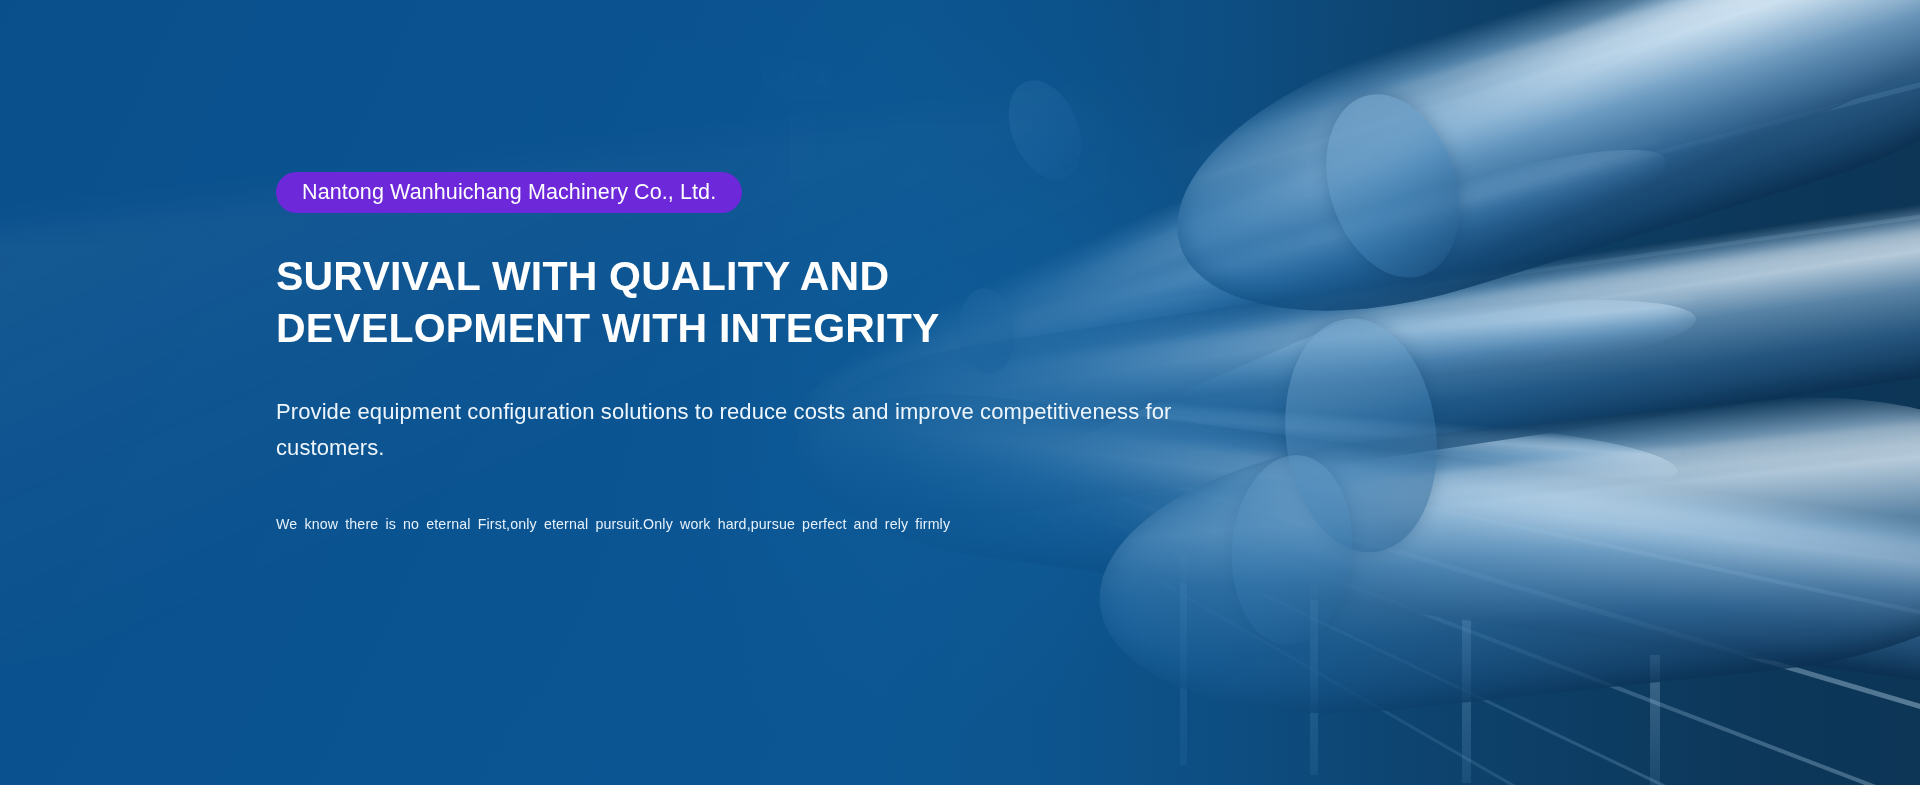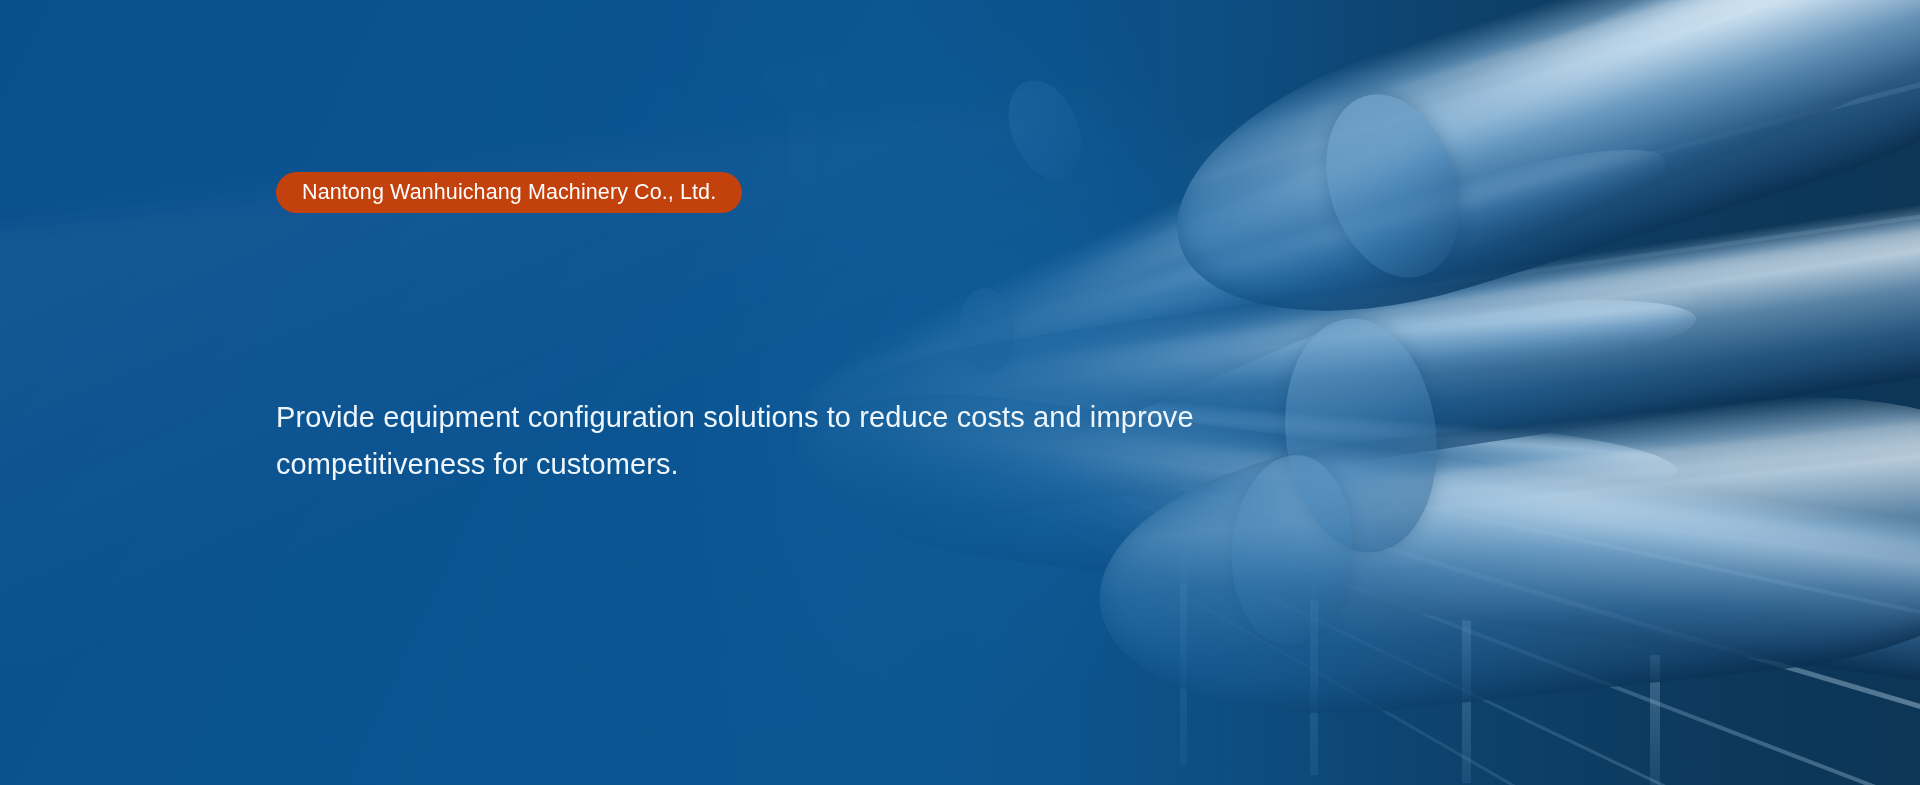--- a/index.html
+++ b/index.html
@@ -137,21 +137,21 @@
 
   .badge {
     position: absolute;
     top: 172px;
     left: 0;
     height: 41px;
     display: inline-flex;
     align-items: center;
     padding: 0 26px;
     border-radius: 21px;
-    background: #c2410c;
+    background: #6d28d9;
     color: #ffffff;
     font-size: 21.5px;
     font-weight: 400;
     letter-spacing: 0.1px;
     white-space: nowrap;
     font-family: "Liberation Sans", sans-serif;
   }
 
   .headline {
     position: absolute;
@@ -165,21 +165,21 @@
     margin: 0;
     white-space: pre-line;
     font-family: "Liberation Sans", sans-serif;
   }
 
   .subhead {
     position: absolute;
     top: 394px;
     left: 0;
     color: #eef6fc;
-    font-size: 29px;
+    font-size: 22px;
     font-weight: 400;
     line-height: 1.62;
     letter-spacing: 0.1px;
     margin: 0;
     width: 1010px;
     font-family: "Liberation Sans", sans-serif;
   }
 
   .fineprint {
     position: absolute;
@@ -255,20 +255,23 @@
   </div>
 
   <div class="tint"></div>
   <div class="tint2"></div>
   <div class="sweep"></div>
 
   <div class="content">
 
     <div class="badge">Nantong Wanhuichang Machinery Co., Ltd.</div>
 
+    <h1 class="headline">SURVIVAL WITH QUALITY AND
+DEVELOPMENT WITH INTEGRITY</h1>
 
     <p class="subhead">Provide equipment configuration solutions to reduce costs and improve competitiveness for customers.</p>
 
     <p class="fineprint">
+      <span class="l1">We know there is no eternal First,only eternal pursuit.Only work hard,pursue perfect and rely firmly</span>
     </p>
 
   </div>
 </div>
 
 </body></html>

